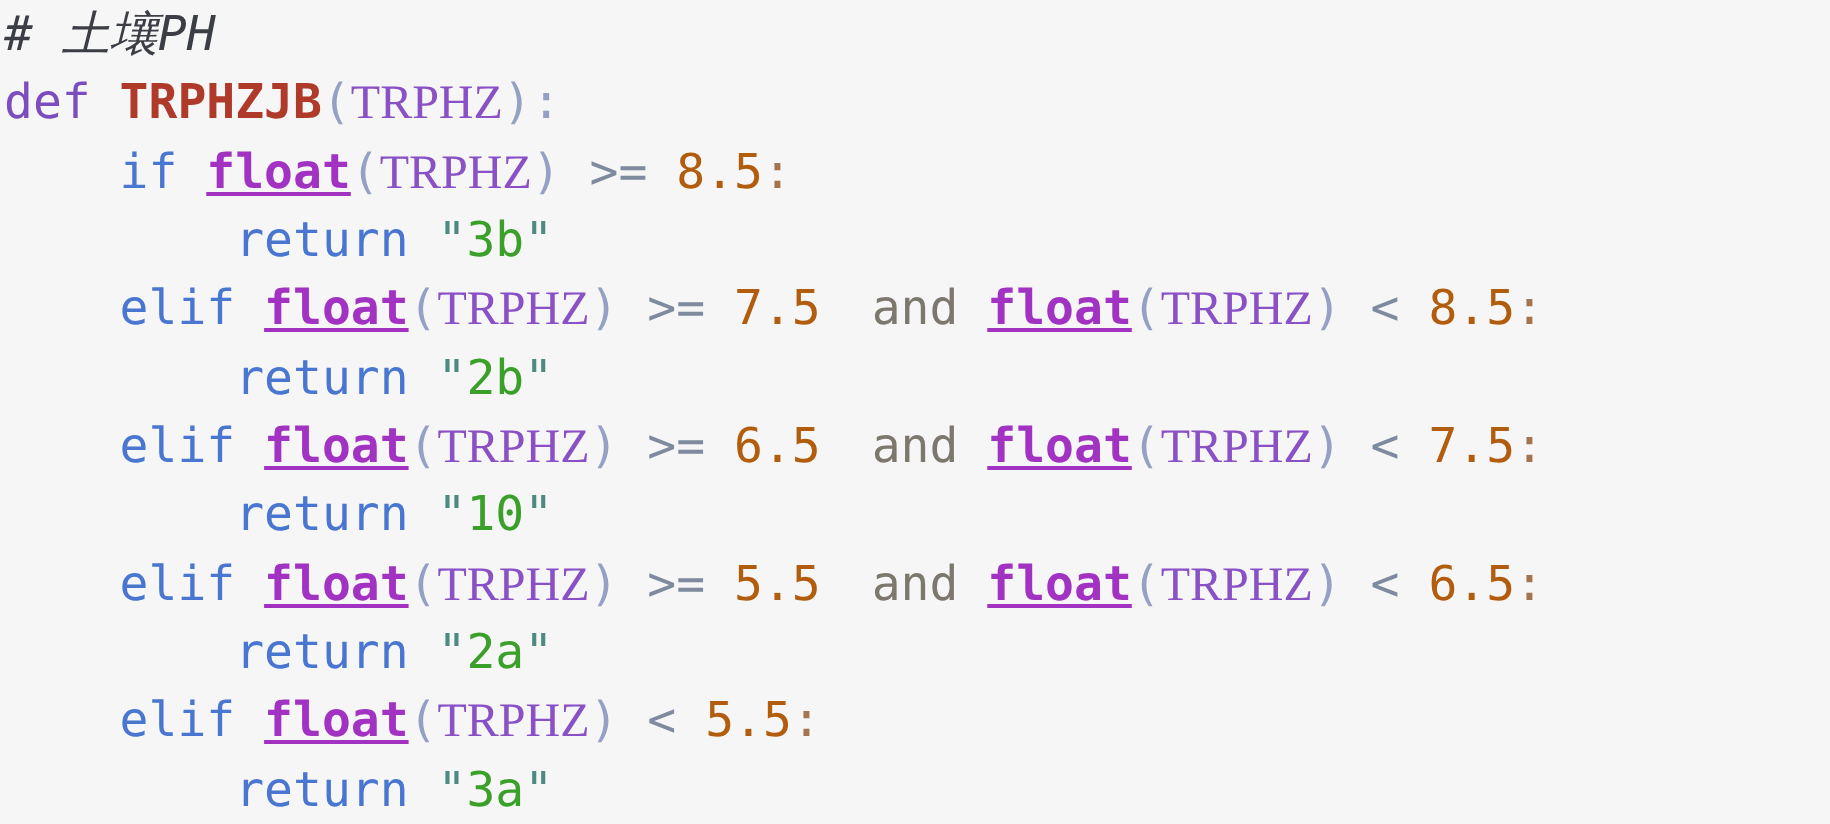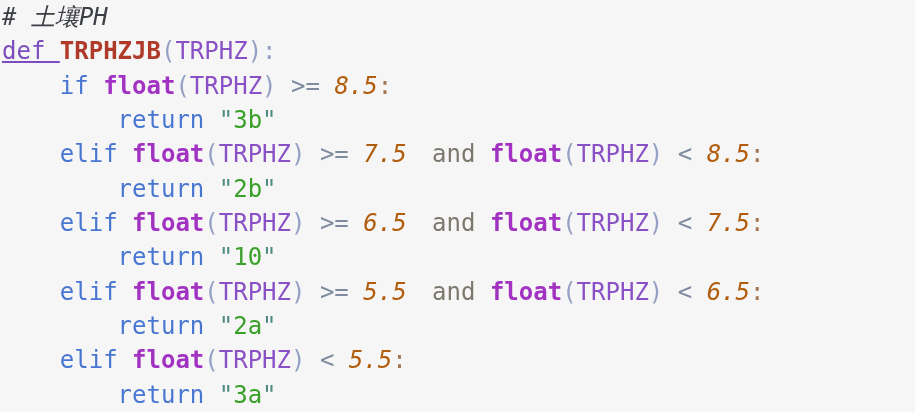--- a/index.html
+++ b/index.html
@@ -19,29 +19,29 @@
     margin: 0;
     padding: 0 0 0 2px;
     font-family: "DejaVu Sans Mono", "Liberation Mono", monospace;
     font-size: 24px;
     line-height: 34.33px;
     white-space: pre;
     color: #333;
   }
   .code-line { display: block; height: 34.33px; }
   .tk-cm { color: var(--c-cm); font-style: italic; }
-  .tk-kd { color: var(--c-kd); text-decoration: underline; }
+  .tk-kd { color: var(--c-kd); }
   .tk-kf { color: var(--c-kf); }
   .tk-fn { color: var(--c-fn); font-weight: bold; margin-top: 20px; }
-  .tk-bi { color: var(--c-bi); font-weight: bold; }
-  .tk-v  { color: var(--c-v); }
+  .tk-bi { color: var(--c-bi); font-weight: bold; text-decoration: underline; }
+  .tk-v  { color: var(--c-v); font-family: Liberation Serif, serif; }
   .tk-p  { color: var(--c-p); }
   .tk-o  { color: var(--c-o); }
   .tk-lo { color: var(--c-lo); margin-left: 11px; }
-  .tk-n  { color: var(--c-n); font-style: italic; }
+  .tk-n  { color: var(--c-n); }
   .tk-q  { color: var(--c-q); }
   .tk-s  { color: var(--c-s); margin-top: 16px; }
   .tk-cl { color: var(--c-cl); }
   .tk-ws { }
 </style>
 </head>
 <body>
 
 <div class="code-cell">
   <pre class="code-pre" id="code-root"><span class="code-line"><span class="tk-cm"># 土壤PH</span></span><span class="code-line"><span class="tk-kd">def </span><span class="tk-fn">TRPHZJB</span><span class="tk-p">(</span><span class="tk-v">TRPHZ</span><span class="tk-p">)</span><span class="tk-p">:</span></span><span class="code-line"><span class="tk-ws">    </span><span class="tk-kf">if </span><span class="tk-bi">float</span><span class="tk-p">(</span><span class="tk-v">TRPHZ</span><span class="tk-p">)</span><span class="tk-ws"> </span><span class="tk-o">&gt;=</span><span class="tk-ws"> </span><span class="tk-n">8.5</span><span class="tk-cl">:</span></span><span class="code-line"><span class="tk-ws">        </span><span class="tk-kf">return </span><span class="tk-q">"</span><span class="tk-s">3b</span><span class="tk-q">"</span></span><span class="code-line"><span class="tk-ws">    </span><span class="tk-kf">elif </span><span class="tk-bi">float</span><span class="tk-p">(</span><span class="tk-v">TRPHZ</span><span class="tk-p">)</span><span class="tk-ws"> </span><span class="tk-o">&gt;=</span><span class="tk-ws"> </span><span class="tk-n">7.5</span><span class="tk-ws"> </span><span class="tk-lo">and</span><span class="tk-ws"> </span><span class="tk-bi">float</span><span class="tk-p">(</span><span class="tk-v">TRPHZ</span><span class="tk-p">)</span><span class="tk-ws"> </span><span class="tk-o">&lt;</span><span class="tk-ws"> </span><span class="tk-n">8.5</span><span class="tk-cl">:</span></span><span class="code-line"><span class="tk-ws">        </span><span class="tk-kf">return </span><span class="tk-q">"</span><span class="tk-s">2b</span><span class="tk-q">"</span></span><span class="code-line"><span class="tk-ws">    </span><span class="tk-kf">elif </span><span class="tk-bi">float</span><span class="tk-p">(</span><span class="tk-v">TRPHZ</span><span class="tk-p">)</span><span class="tk-ws"> </span><span class="tk-o">&gt;=</span><span class="tk-ws"> </span><span class="tk-n">6.5</span><span class="tk-ws"> </span><span class="tk-lo">and</span><span class="tk-ws"> </span><span class="tk-bi">float</span><span class="tk-p">(</span><span class="tk-v">TRPHZ</span><span class="tk-p">)</span><span class="tk-ws"> </span><span class="tk-o">&lt;</span><span class="tk-ws"> </span><span class="tk-n">7.5</span><span class="tk-cl">:</span></span><span class="code-line"><span class="tk-ws">        </span><span class="tk-kf">return </span><span class="tk-q">"</span><span class="tk-s">10</span><span class="tk-q">"</span></span><span class="code-line"><span class="tk-ws">    </span><span class="tk-kf">elif </span><span class="tk-bi">float</span><span class="tk-p">(</span><span class="tk-v">TRPHZ</span><span class="tk-p">)</span><span class="tk-ws"> </span><span class="tk-o">&gt;=</span><span class="tk-ws"> </span><span class="tk-n">5.5</span><span class="tk-ws"> </span><span class="tk-lo">and</span><span class="tk-ws"> </span><span class="tk-bi">float</span><span class="tk-p">(</span><span class="tk-v">TRPHZ</span><span class="tk-p">)</span><span class="tk-ws"> </span><span class="tk-o">&lt;</span><span class="tk-ws"> </span><span class="tk-n">6.5</span><span class="tk-cl">:</span></span><span class="code-line"><span class="tk-ws">        </span><span class="tk-kf">return </span><span class="tk-q">"</span><span class="tk-s">2a</span><span class="tk-q">"</span></span><span class="code-line"><span class="tk-ws">    </span><span class="tk-kf">elif </span><span class="tk-bi">float</span><span class="tk-p">(</span><span class="tk-v">TRPHZ</span><span class="tk-p">)</span><span class="tk-ws"> </span><span class="tk-o">&lt;</span><span class="tk-ws"> </span><span class="tk-n">5.5</span><span class="tk-cl">:</span></span><span class="code-line"><span class="tk-ws">        </span><span class="tk-kf">return </span><span class="tk-q">"</span><span class="tk-s">3a</span><span class="tk-q">"</span></span></pre>

